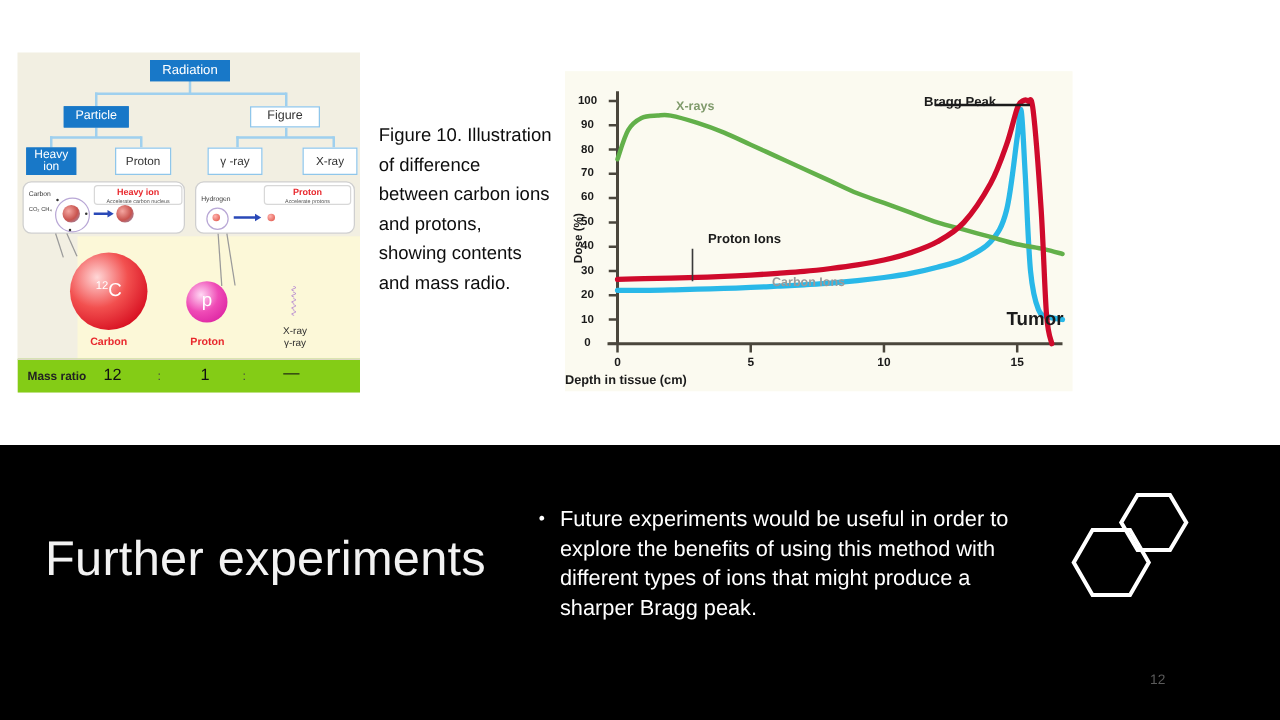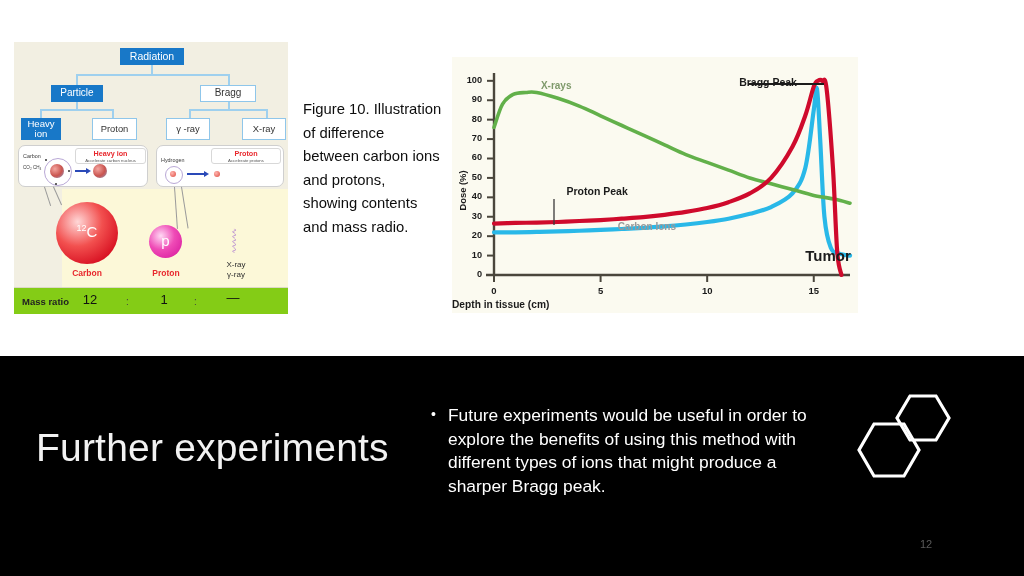--- a/index.html
+++ b/index.html
@@ -219,21 +219,21 @@
     background: #fbfaf0;
     overflow: hidden;
   }
   #fig11-inner { position: absolute; inset: 0; }
   .yt-label {
     position: absolute;
     right: 0;
     font-size: 9.2px;
     font-weight: bold;
     color: #1b1b1b;
-    text-align: right;
+    text-align: center;
     width: 24px;
   }
   .xt-label {
     position: absolute;
     font-size: 9.5px;
     font-weight: bold;
     color: #1b1b1b;
     text-align: center;
     width: 18px;
   }
@@ -352,21 +352,21 @@
 
       <div class="node filled" style="left:106px; top:6px; width:64px; height:17px; font-size:10.5px;">
         <span>Radiation</span>
       </div>
 
       <div class="node filled" style="left:37px; top:43px; width:52px; height:17px; font-size:10px;">
         <span>Particle</span>
       </div>
 
       <div class="node hollow" style="left:186px; top:43px; width:56px; height:17px; font-size:10px;">
-        <span>Bragg</span>
+        <span>Figure</span>
       </div>
 
       <div class="node filled" style="left:7px; top:76px; width:40px; height:22px; font-size:9.6px; flex-direction:column; justify-content:center;">
         <span>Heavy ion</span>
       </div>
 
       <div class="node hollow" style="left:78px; top:76px; width:45px; height:22px; font-size:9.4px;">
         <span>Proton</span>
       </div>
 
@@ -501,21 +501,21 @@
       
       <div id="xtick-labels">
           <div class="xt-label" style="left: 33px; top: 228px;">0</div>
           <div class="xt-label" style="left: 139.587px; top: 228px;">5</div>
           <div class="xt-label" style="left: 246.174px; top: 228px;">10</div>
           <div class="xt-label" style="left: 352.76px; top: 228px;">15</div>
         </div>
       
       <div id="chart-annotations">
           <div class="chart-ann" style="color: rgb(127, 154, 107); font-size: 10px; left: 88.8982px; top: 22.6505px;">X-rays</div>
-          <div class="chart-ann" style="color: rgb(27, 27, 27); font-size: 10.5px; left: 114.479px; top: 127.505px;">Proton Peak</div>
+          <div class="chart-ann" style="color: rgb(27, 27, 27); font-size: 10.5px; left: 114.479px; top: 127.505px;">Proton Ions</div>
           <div class="chart-ann" style="color: rgb(154, 154, 154); font-size: 10px; left: 165.641px; top: 164px;">Carbon Ions</div>
           <div class="chart-ann" style="color: rgb(27, 27, 27); font-size: 10.5px; left: 287.15px; top: 18.767px;">Bragg Peak</div>
           <div class="chart-ann" style="color: rgb(27, 27, 27); font-size: 15px; left: 353.234px; top: 189.641px;">Tumor</div>
         </div>
 
       <div id="ylabel-text">Dose (%)</div>
       <div id="xlabel-text">Depth in tissue (cm)</div>
     </div>
   </div>
 

